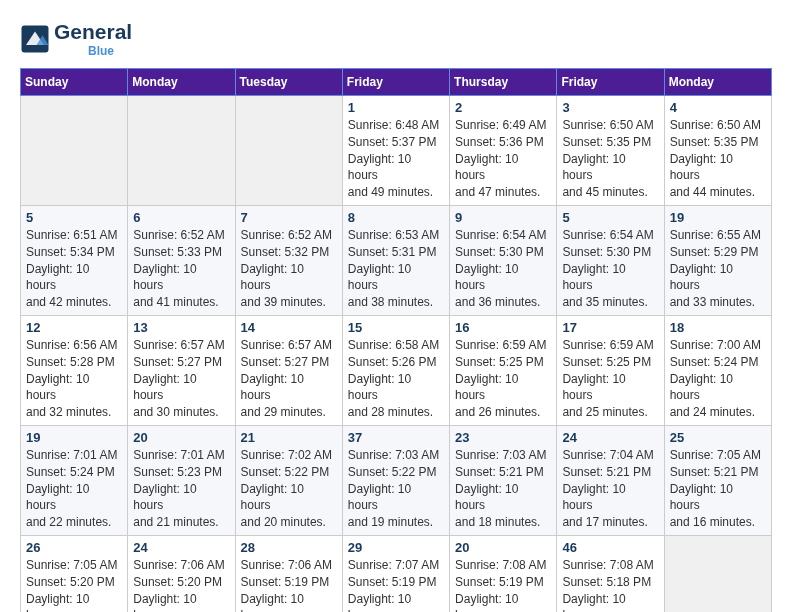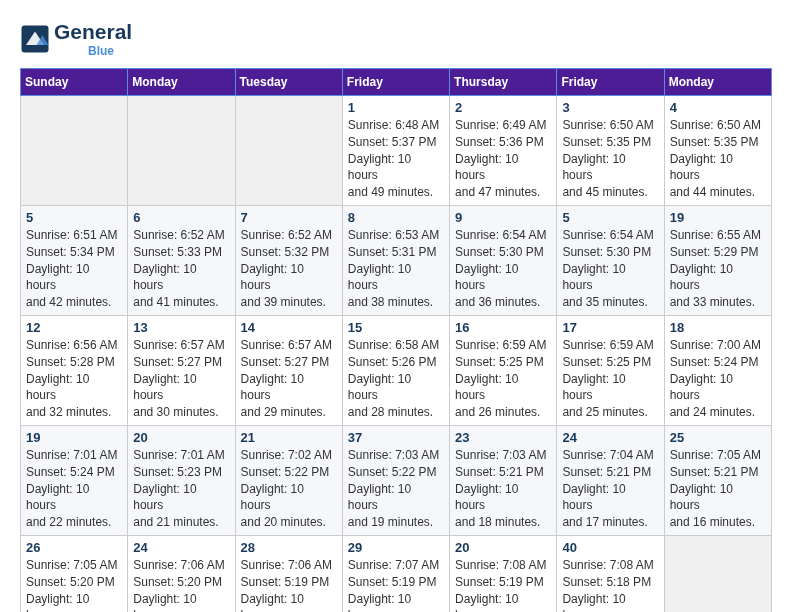--- a/index.html
+++ b/index.html
@@ -235,19 +235,19 @@
         </td>
         <td>
           <span class="day-number">29</span>
           <div class="day-info">Sunrise: 7:07 AM<br>Sunset: 5:19 PM<br>Daylight: 10 hours<br>and 12 minutes.</div>
         </td>
         <td>
           <span class="day-number">20</span>
           <div class="day-info">Sunrise: 7:08 AM<br>Sunset: 5:19 PM<br>Daylight: 10 hours<br>and 11 minutes.</div>
         </td>
         <td>
-          <span class="day-number">40</span>
+          <span class="day-number">46</span>
           <div class="day-info">Sunrise: 7:08 AM<br>Sunset: 5:18 PM<br>Daylight: 10 hours<br>and 10 minutes.</div>
         </td>
         <td class="empty-cell"></td>
       </tr>
     </tbody>
 </table>
 
 </body></html>

